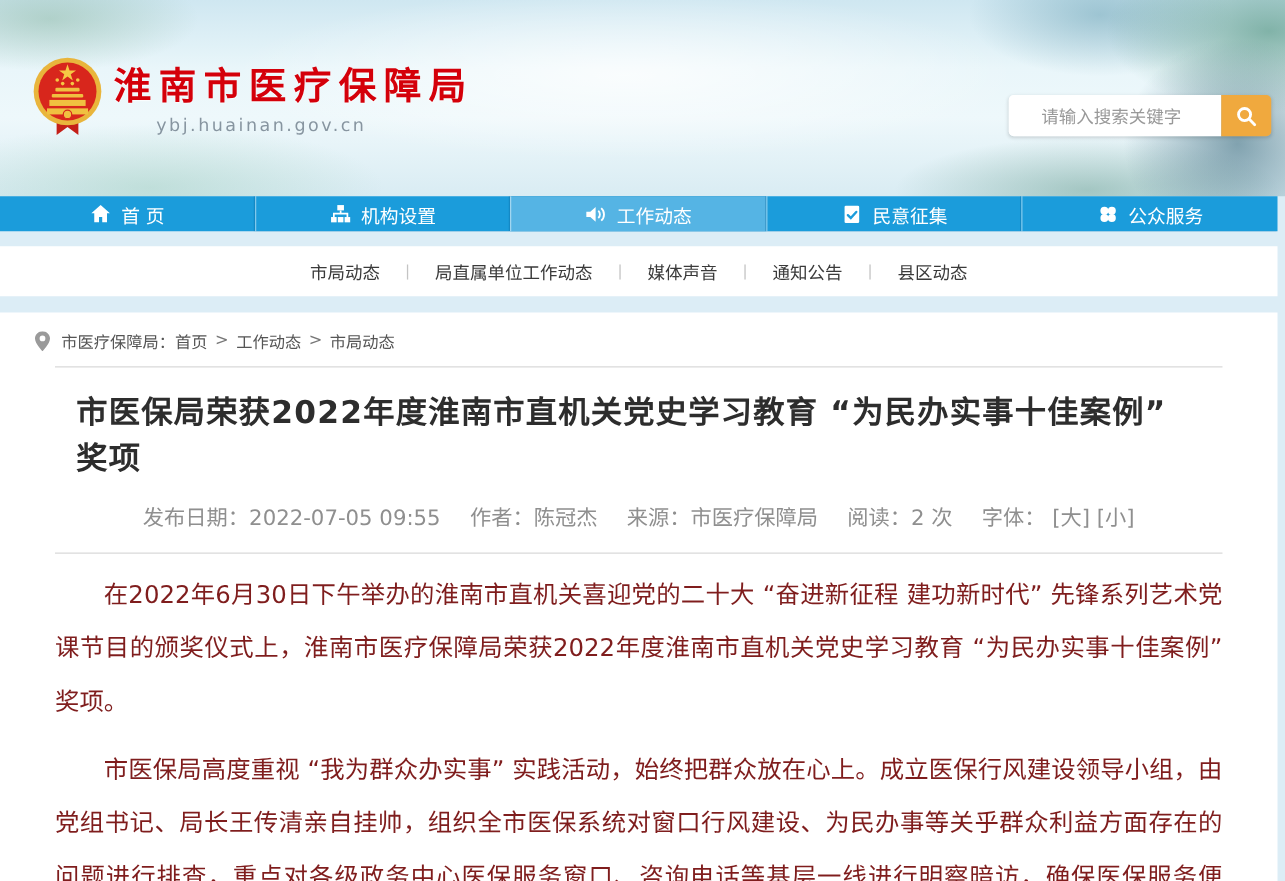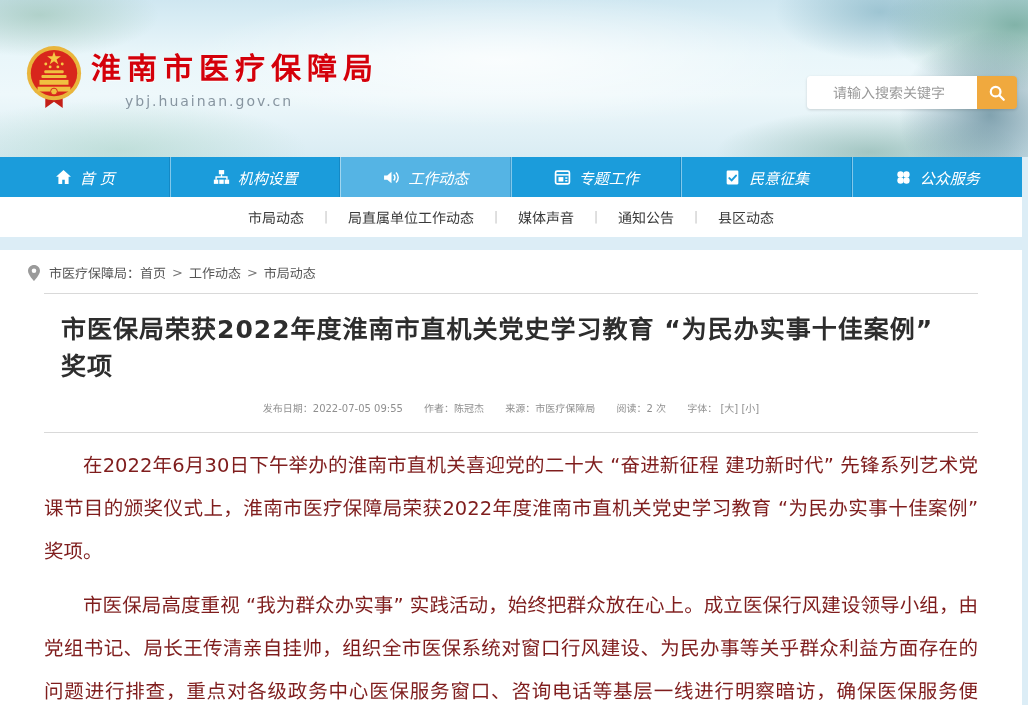--- a/index.html
+++ b/index.html
@@ -45,22 +45,22 @@
   }
   .search-input::placeholder { color:#999; }
   .search-btn {
     width:40px; height:33px; border:none; cursor:pointer;
     background:#f0a93e; border-radius:0 4px 4px 0;
     display:flex; align-items:center; justify-content:center;
   }
 
   
   .nav {
-    position:absolute; left:0; top:157px; width:1022px; height:40px;
-    display:flex; background:#1b9cdb;font-style:italic;
+    position:absolute; left:0; top:157px; width:1022px; height:28px;
+    display:flex; background:#1b9cdb;
   }
   .nav-item {
     flex:1; display:flex; align-items:center; justify-content:center;
     color:#fff; font-size:15px; cursor:pointer; position:relative;
   }
   .nav-item + .nav-item { border-left:1px solid rgba(255,255,255,.45); box-shadow:-1px 0 0 rgba(0,80,130,.25); }
   .nav-item.active { background:#55b4e4; }
   .nav-item .ico { width:17px; height:17px; margin-right:8px; flex:0 0 auto; }
 
   
@@ -84,21 +84,21 @@
   .breadcrumb .pin { width:12px; height:16px; margin-right:9px; }
   .crumb-link { cursor:pointer; }
   .crumb-sep { margin:0 6px; color:#777; }
   .rule { border-top:1px solid #d9d9d9; margin:0 44px; }
 
   .article-title {
     max-width:900px; margin:17px auto 0; text-align:left;
     font-size:25px; font-weight:bold; color:#2d2d2d; line-height:37px; letter-spacing:1px;
   }
   .article-meta {
-    margin-top:15px; text-align:center; font-size:10px; color:#8f8f8f; white-space:nowrap;
+    margin-top:15px; text-align:center; font-size:17px; color:#8f8f8f; white-space:nowrap;
   }
   .article-meta .grp { margin:0 9px; }
   .font-ctrl { cursor:pointer; }
   .meta-rule { border-top:1px solid #d9d9d9; margin:17px 44px 0; }
 
   .article-body { margin:8px 44px 0; }
   .article-body p {
     font-size:19.5px; color:#7f1d1d; line-height:43px;
     text-indent:2em; text-align:justify; margin-top:11px;
   }
@@ -162,29 +162,20 @@
     <div class="nav-item active">
       <svg class="ico" viewBox="0 0 16 16">
         <path d="M1 6 v4 h3 l4 3.5 V2.5 L4 6 Z" fill="#fff"></path>
         <path d="M10 5.3 a3.6 3.6 0 0 1 0 5.4" fill="none" stroke="#fff" stroke-width="1.4"></path>
         <path d="M12.2 3.3 a6.3 6.3 0 0 1 0 9.4" fill="none" stroke="#fff" stroke-width="1.4"></path>
       </svg>
       <span>工作动态</span>
     </div>
     <div class="nav-item">
       <svg class="ico" viewBox="0 0 16 16">
-        <rect x="1.5" y="2" width="13" height="12" rx="1.5" fill="none" stroke="#fff" stroke-width="1.6"></rect>
-        <path d="M2 5.5 h12" stroke="#fff" stroke-width="1.4"></path>
-        <rect x="4.2" y="7.6" width="4.6" height="4.2" fill="#fff"></rect>
-        <path d="M10.6 8.5 h2 M10.6 11 h2" stroke="#fff" stroke-width="1.3"></path>
-      </svg>
-      <span>专题工作</span>
-    </div>
-    <div class="nav-item">
-      <svg class="ico" viewBox="0 0 16 16">
         <rect x="2.5" y="1.5" width="11" height="13" rx="1" fill="#fff"></rect>
         <path d="M5 8.6 l2.2 2.2 L11.3 6.2" fill="none" stroke="#1b9cdb" stroke-width="1.8" stroke-linecap="round"></path>
       </svg>
       <span>民意征集</span>
     </div>
     <div class="nav-item">
       <svg class="ico" viewBox="0 0 16 16">
         <circle cx="5.2" cy="5.2" r="3" fill="#fff"></circle>
         <circle cx="10.8" cy="5.2" r="3" fill="#fff"></circle>
         <circle cx="5.2" cy="10.8" r="3" fill="#fff"></circle>

